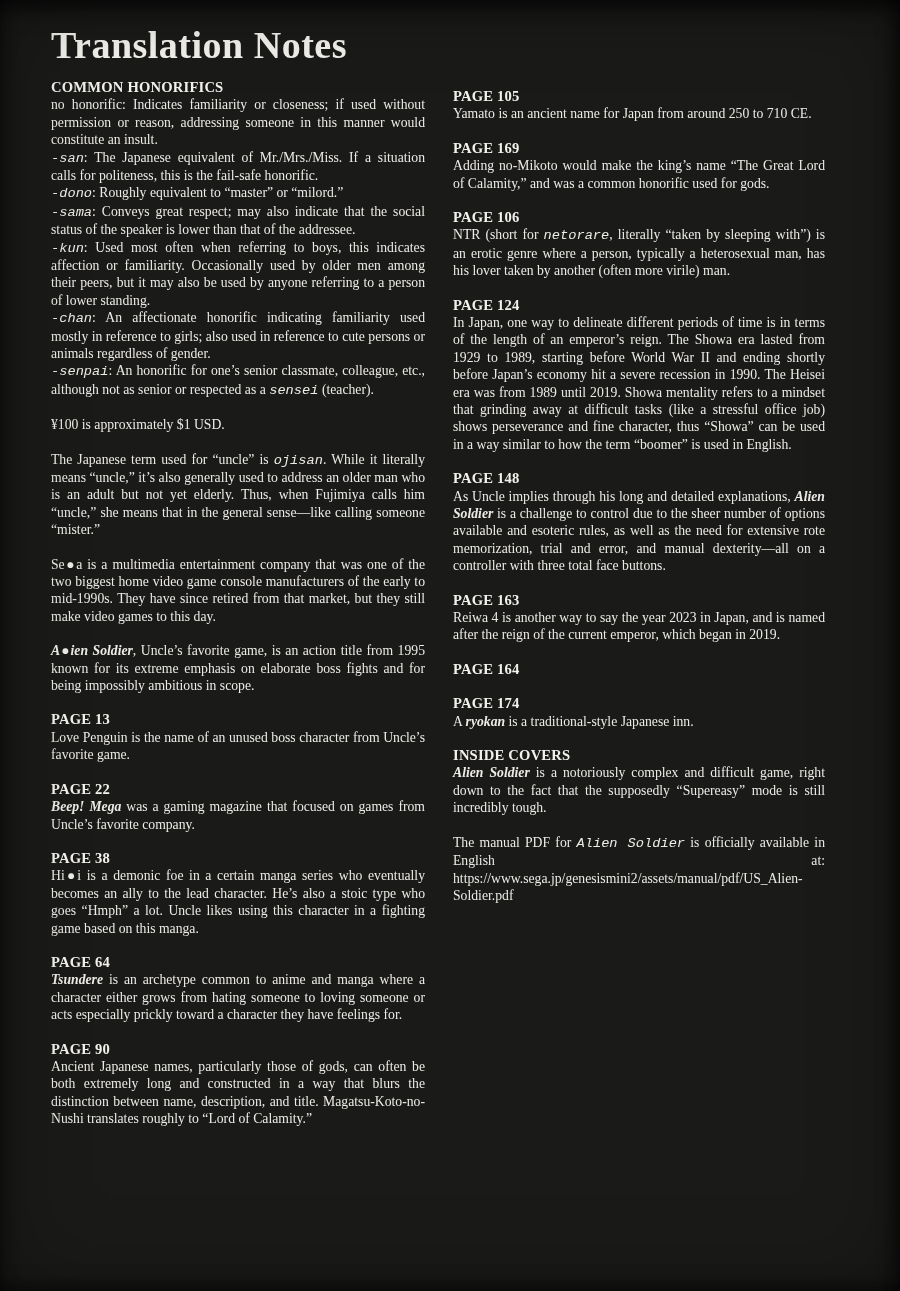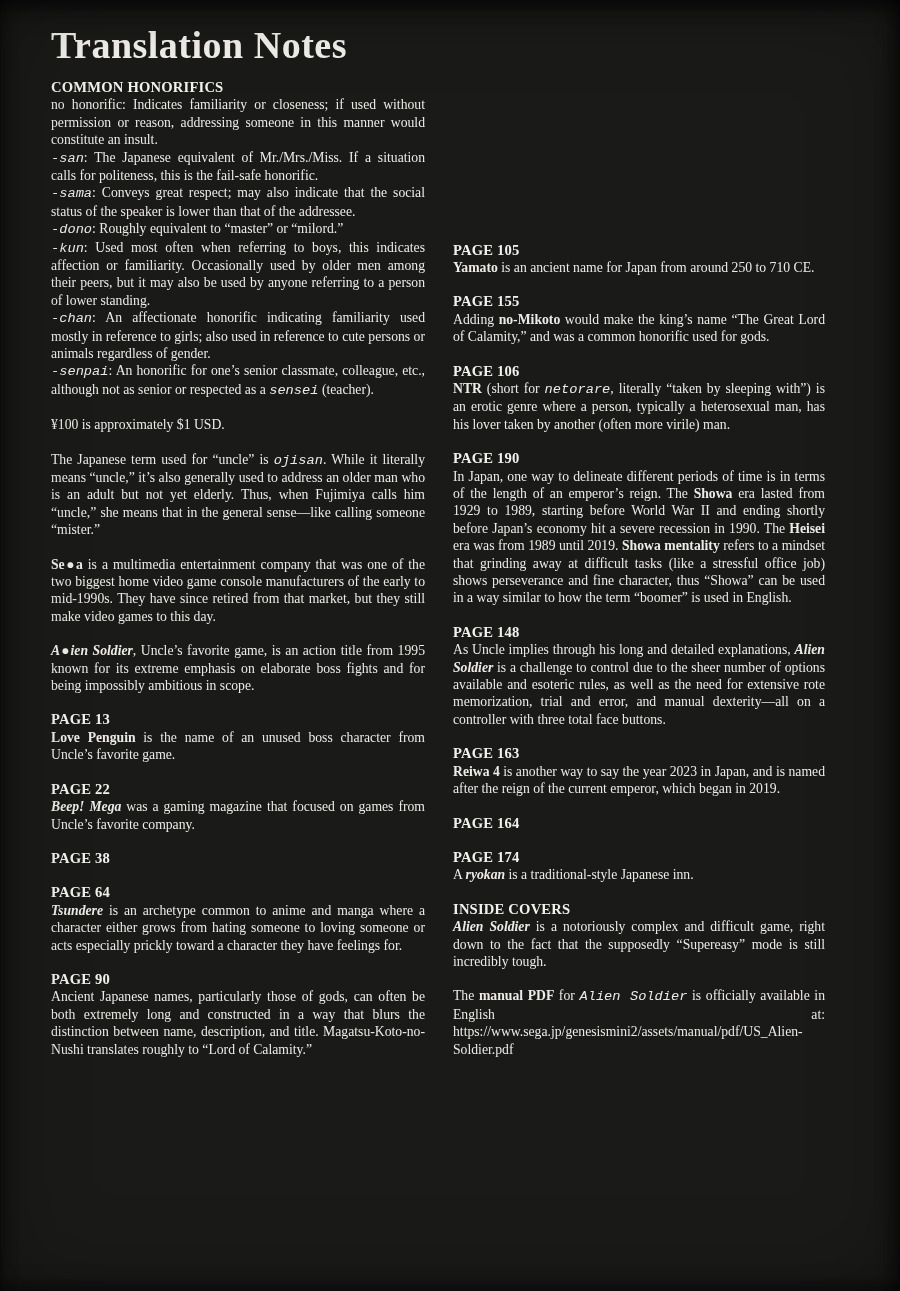--- a/index.html
+++ b/index.html
@@ -33,21 +33,20 @@
     font-family: "Liberation Serif", serif;
     font-weight: 700;
     font-size: 38px;
     line-height: 1.05;
     letter-spacing: 0.5px;
     color: #f4f2ed;
   }
   .columns {
     display: flex;
     gap: 28px;
-    align-items: flex-end;
   }
   .column {
     width: 374px;
     box-sizing: border-box;
   }
   .column.right {
     width: 372px;
     padding-top: 9px;
   }
   .section {
@@ -61,37 +60,37 @@
     letter-spacing: 0.2px;
     color: #f3f1ec;
   }
   .para {
     margin: 0;
     font-size: 13.7px;
     line-height: 17.4px;
     text-align: justify;
     color: #edebe6;
   }
-  .run-b  { font-weight: 700; }
+  .run-b  { font-weight: 400; }
   .run-i  { font-style: italic; font-family: Liberation Mono, monospace; }
   .run-bi { font-weight: 700; font-style: italic; }
 </style>
 </head>
 <body>
 
 <div class="page">
   <h1 class="page-title">Translation Notes</h1>
   <div class="columns">
     <div class="column left">
         <section class="section">
           <h2 class="heading">COMMON HONORIFICS</h2>
           <p class="para"><span>no honorific: Indicates familiarity or closeness; if used without permission or reason, addressing someone in this manner would constitute an insult.</span></p>
           <p class="para"><span class="run-i">-san</span><span>: The Japanese equivalent of Mr./Mrs./Miss. If a situation calls for politeness, this is the fail-safe honorific.</span></p>
+          <p class="para"><span class="run-i">-dono</span><span>: Roughly equivalent to “master” or “milord.”</span></p>
           <p class="para"><span class="run-i">-sama</span><span>: Conveys great respect; may also indicate that the social status of the speaker is lower than that of the addressee.</span></p>
-          <p class="para"><span class="run-i">-dono</span><span>: Roughly equivalent to “master” or “milord.”</span></p>
           <p class="para"><span class="run-i">-kun</span><span>: Used most often when referring to boys, this indicates affection or familiarity. Occasionally used by older men among their peers, but it may also be used by anyone referring to a person of lower standing.</span></p>
           <p class="para"><span class="run-i">-chan</span><span>: An affectionate honorific indicating familiarity used mostly in reference to girls; also used in reference to cute persons or animals regardless of gender.</span></p>
           <p class="para"><span class="run-i">-senpai</span><span>: An honorific for one’s senior classmate, colleague, etc., although not as senior or respected as a </span><span class="run-i">sensei</span><span> (teacher).</span></p>
         </section>
         <section class="section">
           <p class="para"><span>¥100 is approximately $1 USD.</span></p>
         </section>
         <section class="section">
           <p class="para"><span>The Japanese term used for “uncle” is </span><span class="run-i">ojisan</span><span>. While it literally means “uncle,” it’s also generally used to address an older man who is an adult but not yet elderly. Thus, when Fujimiya calls him “uncle,” she means that in the general sense—like calling someone “mister.”</span></p>
         </section>
@@ -104,45 +103,46 @@
         <section class="section">
           <h2 class="heading">PAGE 13</h2>
           <p class="para"><span class="run-b">Love Penguin</span><span> is the name of an unused boss character from Uncle’s favorite game.</span></p>
         </section>
         <section class="section">
           <h2 class="heading">PAGE 22</h2>
           <p class="para"><span class="run-bi">Beep! Mega</span><span> was a gaming magazine that focused on games from Uncle’s favorite company.</span></p>
         </section>
         <section class="section">
           <h2 class="heading">PAGE 38</h2>
+          <p class="para"><span class="run-b">Hi●i</span><span> is a demonic foe in a certain manga series who eventually becomes an ally to the lead character. He’s also a stoic type who goes “Hmph” a lot. Uncle likes using this character in a fighting game based on this manga.</span></p>
         </section>
         <section class="section">
           <h2 class="heading">PAGE 64</h2>
           <p class="para"><span class="run-bi">Tsundere</span><span> is an archetype common to anime and manga where a character either grows from hating someone to loving someone or acts especially prickly toward a character they have feelings for.</span></p>
         </section>
         <section class="section">
           <h2 class="heading">PAGE 90</h2>
           <p class="para"><span>Ancient Japanese names, particularly those of gods, can often be both extremely long and constructed in a way that blurs the distinction between name, description, and title. Magatsu-Koto-no-Nushi translates roughly to “Lord of Calamity.”</span></p>
         </section>
       </div>
     <div class="column right">
         <section class="section">
           <h2 class="heading">PAGE 105</h2>
           <p class="para"><span class="run-b">Yamato</span><span> is an ancient name for Japan from around 250 to 710 CE.</span></p>
         </section>
         <section class="section">
-          <h2 class="heading">PAGE 155</h2>
+          <h2 class="heading">PAGE 169</h2>
           <p class="para"><span>Adding </span><span class="run-b">no-Mikoto</span><span> would make the king’s name “The Great Lord of Calamity,” and was a common honorific used for gods.</span></p>
         </section>
         <section class="section">
           <h2 class="heading">PAGE 106</h2>
           <p class="para"><span class="run-b">NTR</span><span> (short for </span><span class="run-i">netorare</span><span>, literally “taken by sleeping with”) is an erotic genre where a person, typically a heterosexual man, has his lover taken by another (often more virile) man.</span></p>
         </section>
         <section class="section">
-          <h2 class="heading">PAGE 190</h2>
+          <h2 class="heading">PAGE 124</h2>
           <p class="para"><span>In Japan, one way to delineate different periods of time is in terms of the length of an emperor’s reign. The </span><span class="run-b">Showa</span><span> era lasted from 1929 to 1989, starting before World War II and ending shortly before Japan’s economy hit a severe recession in 1990. The </span><span class="run-b">Heisei</span><span> era was from 1989 until 2019. </span><span class="run-b">Showa mentality</span><span> refers to a mindset that grinding away at difficult tasks (like a stressful office job) shows perseverance and fine character, thus “Showa” can be used in a way similar to how the term “boomer” is used in English.</span></p>
         </section>
         <section class="section">
           <h2 class="heading">PAGE 148</h2>
           <p class="para"><span>As Uncle implies through his long and detailed explanations, </span><span class="run-bi">Alien Soldier</span><span> is a challenge to control due to the sheer number of options available and esoteric rules, as well as the need for extensive rote memorization, trial and error, and manual dexterity—all on a controller with three total face buttons.</span></p>
         </section>
         <section class="section">
           <h2 class="heading">PAGE 163</h2>
           <p class="para"><span class="run-b">Reiwa 4</span><span> is another way to say the year 2023 in Japan, and is named after the reign of the current emperor, which began in 2019.</span></p>
         </section>

